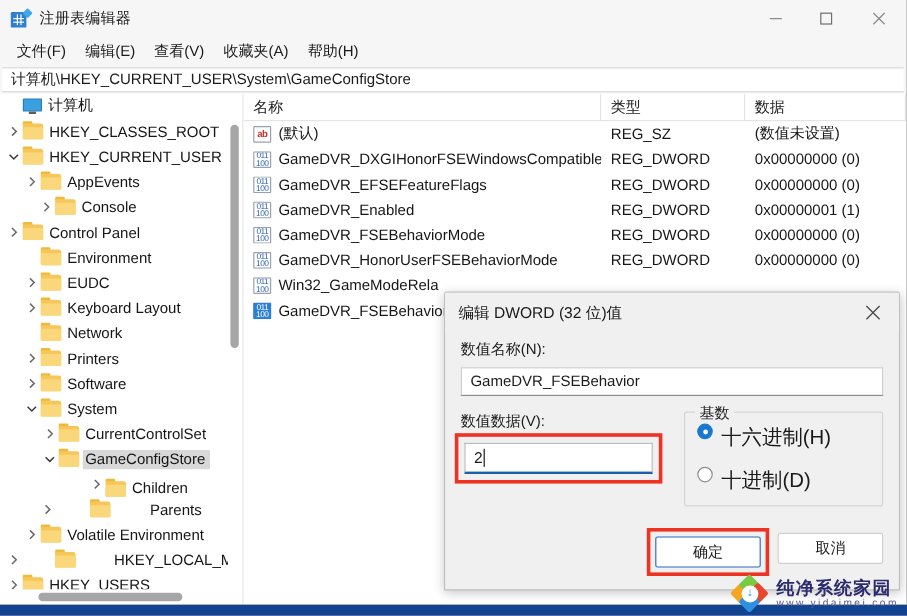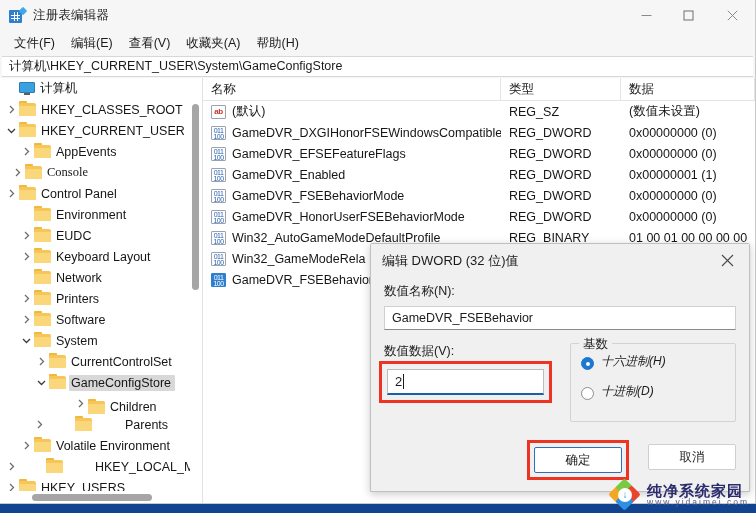--- a/index.html
+++ b/index.html
@@ -380,24 +380,23 @@
   }
   .group > .gtitle {
     position: absolute;
     top: -8px; left: 8px;
     background: #f0f0f0;
     padding: 0 4px;
     font-size: 12.5px;
     color: #1b1b1b;
   }
   .radio {
-    display: flex; align-items: flex-end;
-    font-size: 12px; color: #1b1b1b;
+    display: flex; align-items: flex-start;
+    font-size: 17px; color: #1b1b1b;
     margin-bottom: 13px;
-    font-style: italic;
   }
   .radio:last-child { margin-bottom: 0; }
   .rdot {
     width: 13px; height: 13px;
     border-radius: 50%;
     border: 1px solid #8d8d8d;
     background: #fff;
     margin-right: 7px;
     flex: 0 0 auto;
     position: relative;
@@ -411,21 +410,21 @@
     position:absolute; left:3.5px; top:3.5px;
     width:4px; height:4px;
     border-radius:50%;
     background:#ffffff;
   }
 
   .dlg-buttons {
     position: absolute;
     right: 13px; bottom: 15px;
     display: flex;
-    gap: 23px;
+    gap: 11px;
   }
   .btn {
     width: 88px; height: 26px;
     display:flex; align-items:center; justify-content:center;
     background: #ffffff;
     border: 1px solid #cfcfcf;
     border-radius: 2px;
     font-size: 12.5px;
     color: #1b1b1b;
   }
@@ -578,21 +577,21 @@
                   <polyline points="3,1 6.5,4.5 3,8" fill="none" stroke="#6d6d6d" stroke-width="1.3"></polyline>
                 </svg>
               </span>
               <span class="folder">
                 <span class="tab"></span>
                 <span class="back"></span>
                 <span class="front"></span>
               </span>
               <span class="lbl">AppEvents</span>
             </div>
-            <div class="tnode" style="padding-left: 10px; font-family: Liberation Serif, serif;">
+            <div class="tnode" style="padding-left: 31px;">
               <span class="chev">
                 <svg width="9" height="9" viewBox="0 0 9 9">
                   <polyline points="3,1 6.5,4.5 3,8" fill="none" stroke="#6d6d6d" stroke-width="1.3"></polyline>
                 </svg>
               </span>
               <span class="folder">
                 <span class="tab"></span>
                 <span class="back"></span>
                 <span class="front"></span>
               </span>
@@ -845,28 +844,20 @@
               <div class="cname">
                 <span class="vicon">011<br>100</span>
                 <span>GameDVR_HonorUserFSEBehaviorMode</span>
               </div>
               <div class="ctype">REG_DWORD</div>
               <div class="cdata">0x00000000 (0)</div>
             </div>
             <div class="lrow">
               <div class="cname">
                 <span class="vicon">011<br>100</span>
-                <span>Win32_AutoGameModeDefaultProfile</span>
-              </div>
-              <div class="ctype">REG_BINARY</div>
-              <div class="cdata">01 00 01 00 00 00 00</div>
-            </div>
-            <div class="lrow">
-              <div class="cname">
-                <span class="vicon">011<br>100</span>
                 <span>Win32_GameModeRela</span>
               </div>
               <div class="ctype"></div>
               <div class="cdata"></div>
             </div>
             <div class="lrow">
               <div class="cname">
                 <span class="vicon selicon">011<br>100</span>
                 <span>GameDVR_FSEBehavior</span>
               </div>

